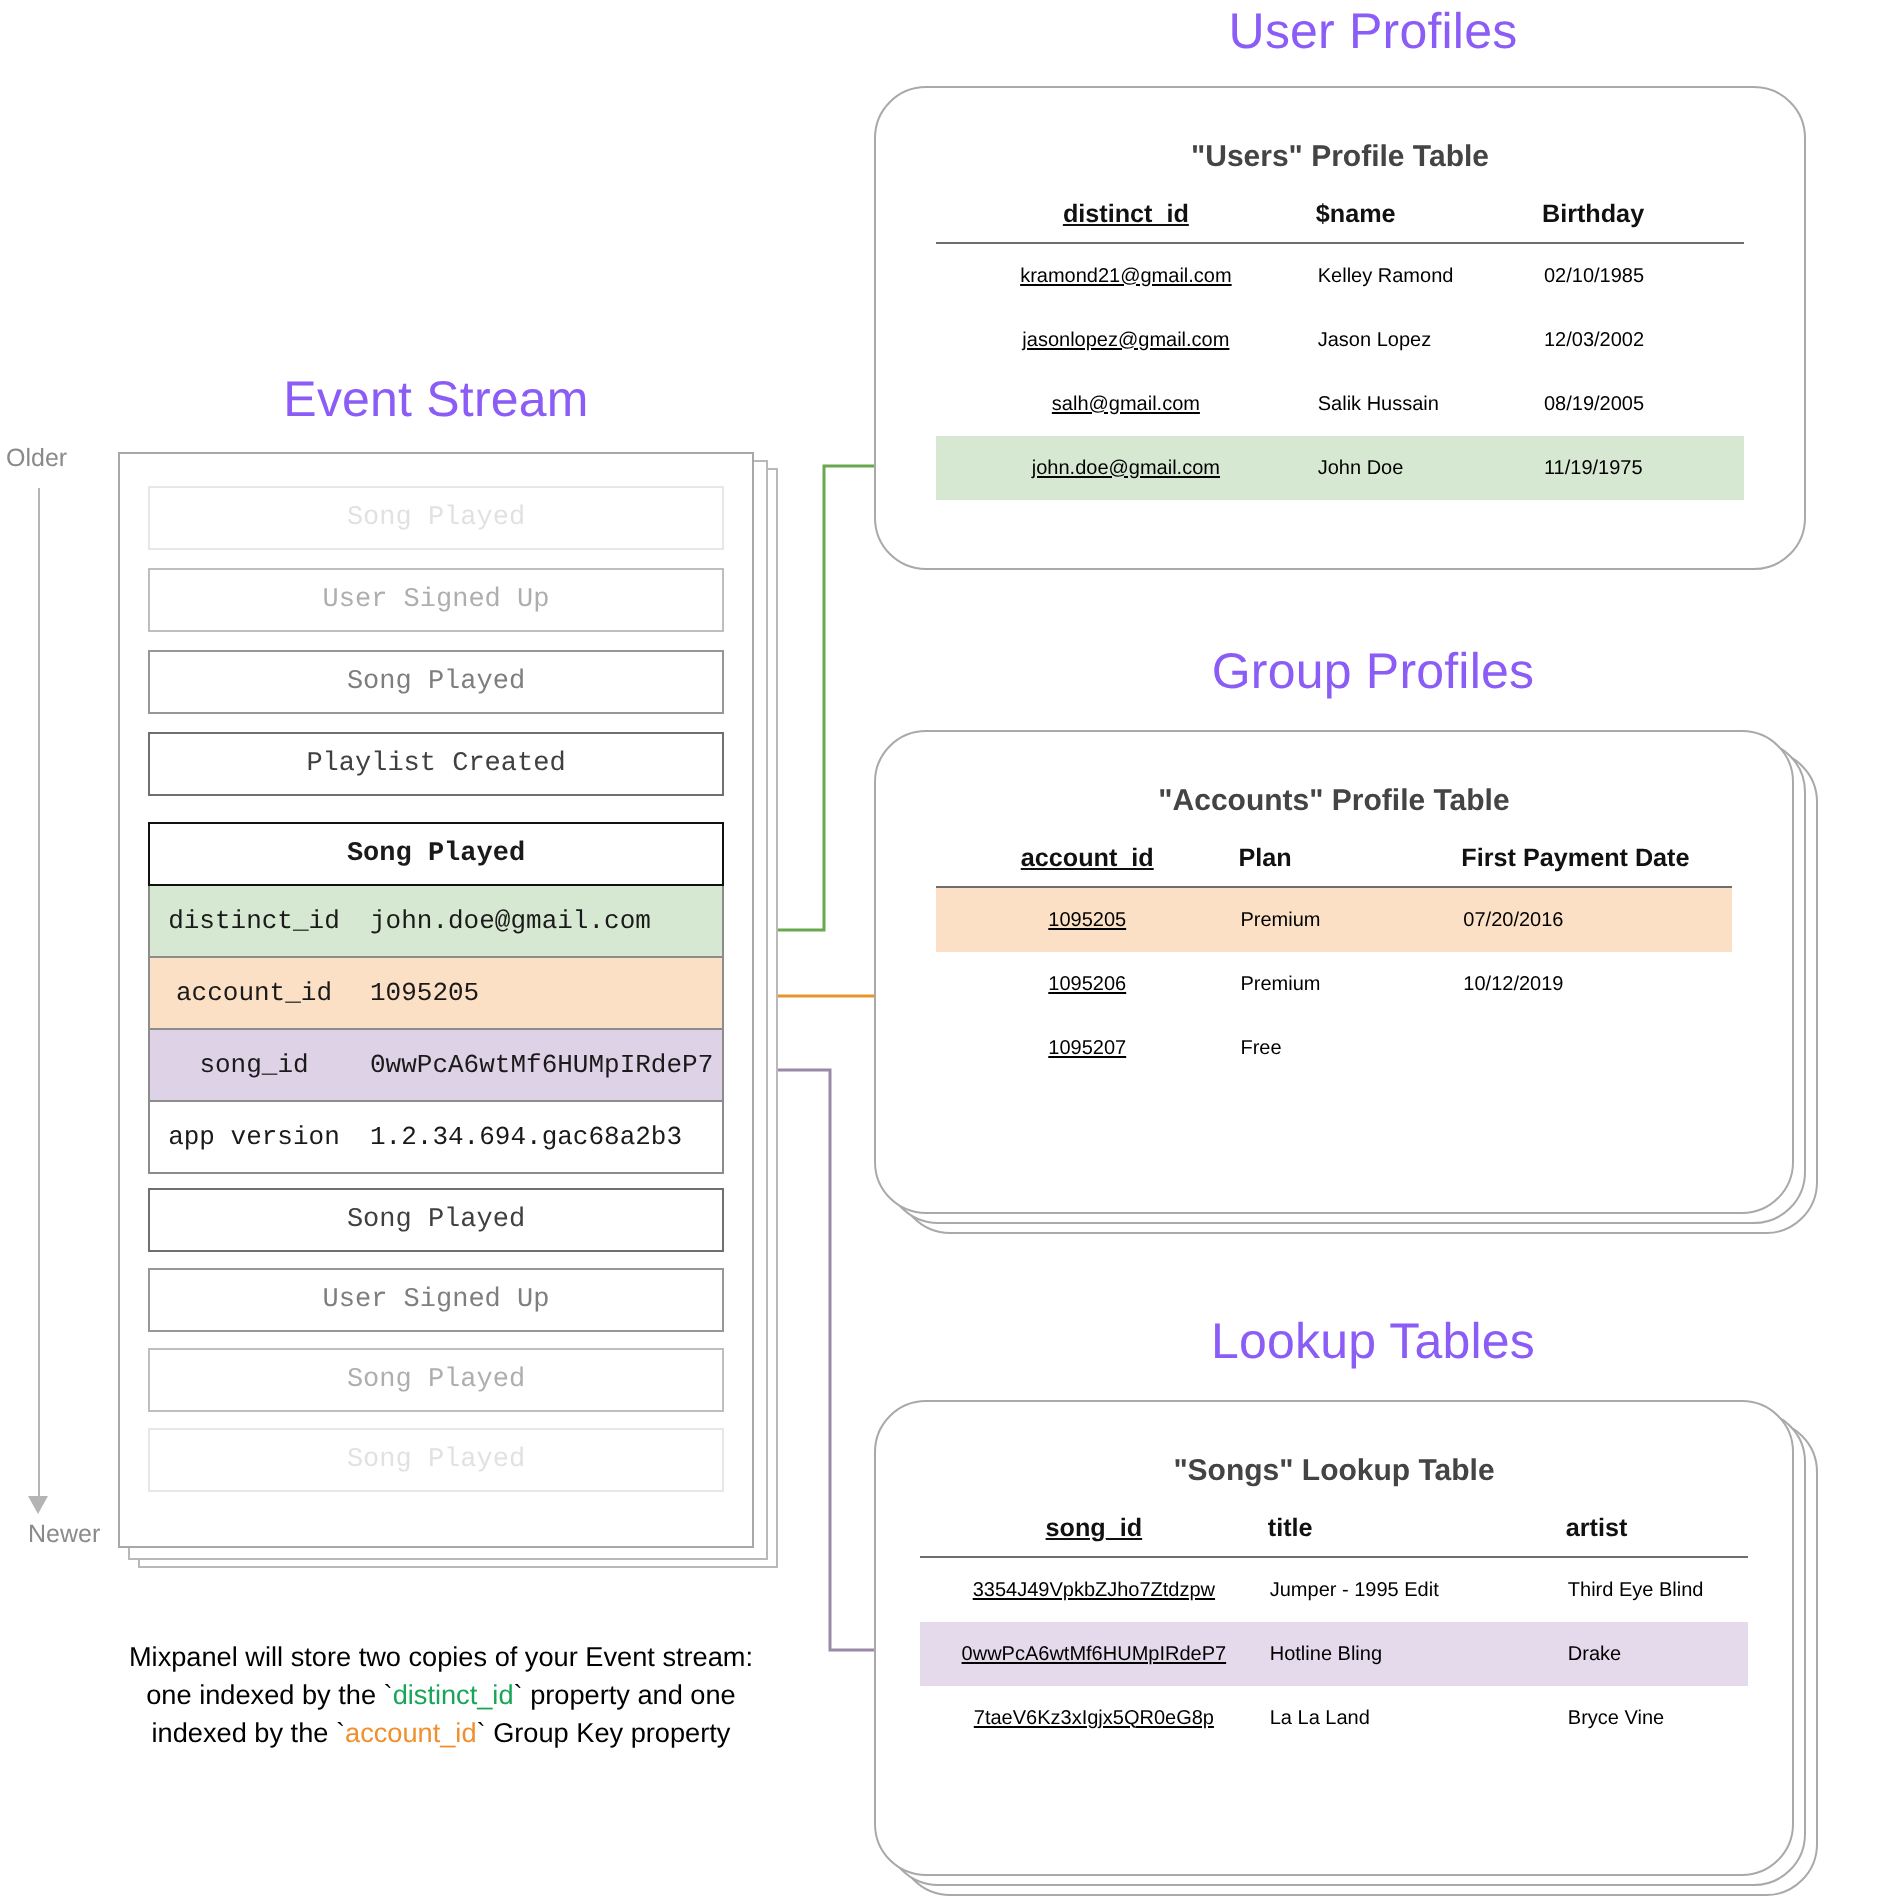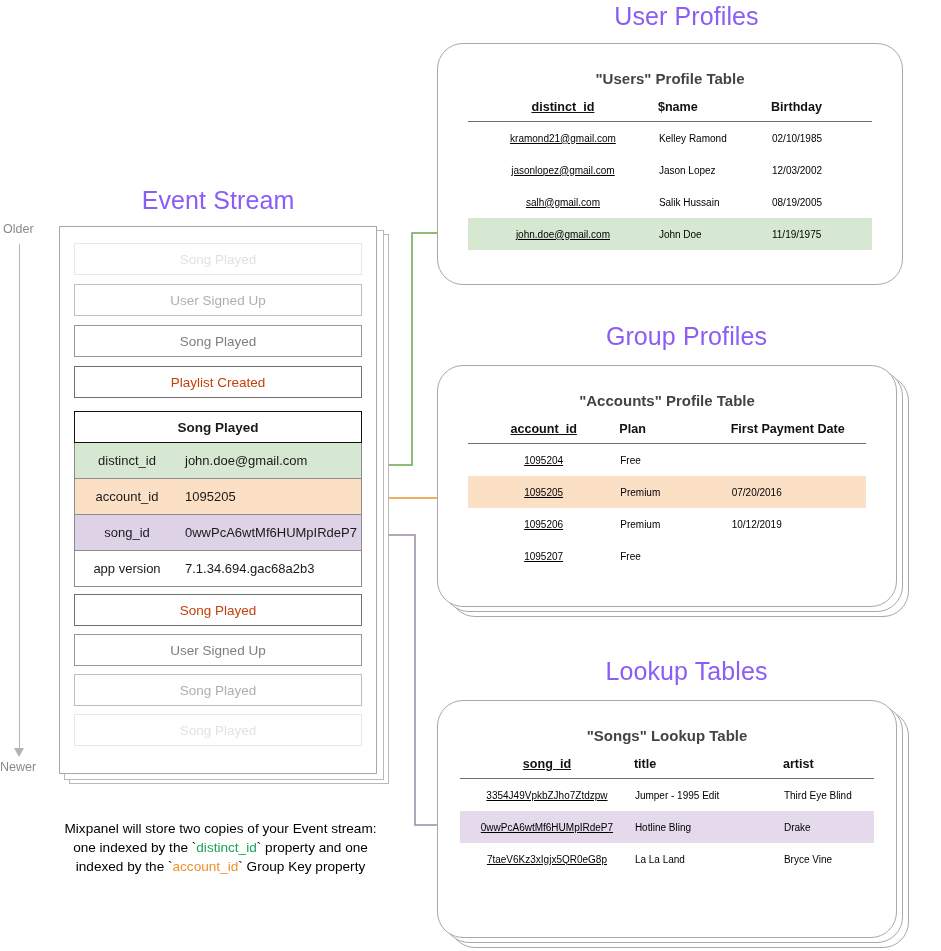--- a/index.html
+++ b/index.html
@@ -62,39 +62,40 @@
     border: 1.5px solid #b9b9b9;
     background: #fff;
   }
   .es-card {
     position: absolute;
     left: 59px; top: 226px;
     width: 318px; height: 548px;
     border: 1.5px solid #a8a8a8;
     background: #fff;
     box-sizing: border-box;
+    font-family: Liberation Mono, monospace;
   }
   .ev {
     position: absolute;
     left: 14px;
     width: 288px;
     box-sizing: border-box;
     border: 1px solid #707070;
     background: #ffffff;
     display: flex;
     align-items: center;
     justify-content: center;
     font-size: 13.5px;
     color: #4d4d4d;
     height: 32px;
   }
   .ev.o20 { opacity: .16; }
   .ev.o45 { opacity: .45; }
   .ev.o70 { opacity: .72; }
-  .ev.o100 { opacity: 1; color:#c2410c; }
+  .ev.o100 { opacity: 1; color:#404040; }
 
   
   .ev-exp {
     position: absolute;
     left: 14px;
     top: 184px;
     width: 288px;
     box-sizing: border-box;
   }
   .ev-exp-head {
@@ -226,21 +227,21 @@
   <path d="M303,465 L412,465 L412,233 L462,233" fill="none" stroke="#6aa84f" stroke-width="1.5" marker-end="url(#ah-green)"></path>
 
   <path d="M303,498 L462,498" fill="none" stroke="#e8942a" stroke-width="1.5" marker-end="url(#ah-orange)"></path>
 
   <path d="M303,535 L415,535 L415,825 L462,825" fill="none" stroke="#9a8aa6" stroke-width="1.5" marker-end="url(#ah-purple)"></path>
 </svg>
 
 <div class="abs timeline-label" style="left:3px; top:222px;">Older</div>
 <div class="timeline-line"></div>
 <div class="timeline-arrow"></div>
-<div class="abs timeline-label" style="left:0px; top:760px;">Newer</div>
+<div class="abs timeline-label" style="left:14px; top:760px;">Newer</div>
 
 <div class="abs section-title" style="left:59px; top:186px; width:318px;">Event Stream</div>
 
 <div class="es-shadow2"></div>
 <div class="es-shadow1"></div>
 <div class="es-card">
   <div id="events-before">
       <div class="ev o20" style="top: 16px;">
         <span>Song Played</span>
       </div>
@@ -264,21 +265,21 @@
         <div class="ev-row orange">
           <div class="k">account_id</div>
           <div class="v">1095205</div>
         </div>
         <div class="ev-row purple">
           <div class="k">song_id</div>
           <div class="v">0wwPcA6wtMf6HUMpIRdeP7</div>
         </div>
         <div class="ev-row plain">
           <div class="k">app version</div>
-          <div class="v">7.1.34.694.gac68a2b3</div>
+          <div class="v">1.2.34.694.gac68a2b3</div>
         </div>
       </div>
   </div>
   <div id="events-after">
       <div class="ev o100" style="top: 367px;">
         <span>Song Played</span>
       </div>
       <div class="ev o70" style="top: 407px;">
         <span>User Signed Up</span>
       </div>
@@ -346,25 +347,20 @@
     <div style="padding:0 30px;">
       <table class="dt" id="accounts-table">
           <thead>
             <tr>
               <th class="keycol" style="width: 38%;">account_id</th>
               <th style="width: 28%;">Plan</th>
               <th style="width: 34%;">First Payment Date</th>
             </tr>
           </thead>
           <tbody>
-            <tr class="">
-              <td class="keycol">1095204</td>
-              <td>Free</td>
-              <td></td>
-            </tr>
             <tr class="hl-orange">
               <td class="keycol">1095205</td>
               <td>Premium</td>
               <td>07/20/2016</td>
             </tr>
             <tr class="">
               <td class="keycol">1095206</td>
               <td>Premium</td>
               <td>10/12/2019</td>
             </tr>

